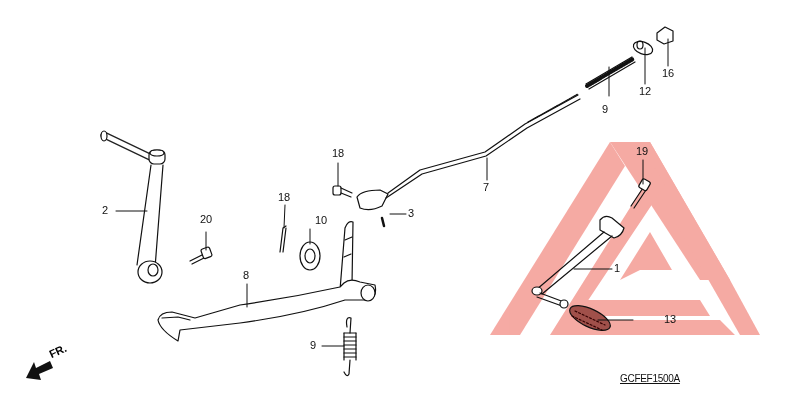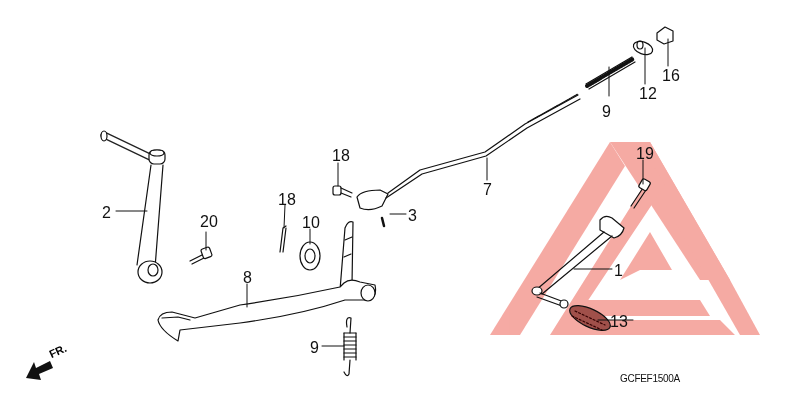--- a/index.html
+++ b/index.html
@@ -1,21 +1,21 @@
 <!DOCTYPE html>
 <html><head>
 <meta charset="utf-8">
 <style>
   html, body { margin: 0; padding: 0; background: #ffffff; }
   .canvas { position: relative; width: 800px; height: 400px; overflow: hidden; background: #ffffff; font-family: "Liberation Sans", sans-serif; }
   svg.art { position: absolute; left: 0; top: 0; width: 800px; height: 400px; }
-  .lbl { position: absolute; font-size: 16px; color: #111; line-height: 1; white-space: nowrap; font-family: "Liberation Sans", sans-serif; }
+  .lbl { position: absolute; font-size: 11px; color: #111; line-height: 1; white-space: nowrap; font-family: "Liberation Sans", sans-serif; }
   .wm { position: absolute; left: 472px; top: 318px; font-size: 40px; font-weight: bold; letter-spacing: 1px; line-height: 1; font-family: "Liberation Sans", sans-serif; white-space: nowrap; }
   .wm span { display: inline-block; }
-  .code { position: absolute; left: 620px; top: 373px; font-size: 10px; color: #111; letter-spacing: -0.3px; font-family: "Liberation Sans", sans-serif; }
+  .code { position: absolute; left: 620px; top: 373px; font-size: 10px; color: #111; letter-spacing: -0.3px; font-family: "Liberation Sans", sans-serif; text-decoration: underline; }
   .fr { position: absolute; left: 49px; top: 345px; font-size: 11px; font-weight: bold; transform: rotate(-25deg); font-family: "Liberation Sans", sans-serif; }
 </style>
 </head>
 <body>
 
 <div class="canvas">
 
   <svg class="art" viewBox="0 0 800 400">
 
     <g fill="#f5a19a" opacity="0.9">
@@ -133,30 +133,30 @@
 
       <g>
         <polygon points="26,378 34,362 36,368 50,361 53,368 39,374 41,380" fill="#111" stroke="none"></polygon>
       </g>
     </g>
   </svg>
 
   <div class="lbl" style="left:102px;top:205px">2</div>
   <div class="lbl" style="left:200px;top:214px">20</div>
   <div class="lbl" style="left:278px;top:192px">18</div>
-  <div class="lbl" style="left:302px;top:215px">10</div>
+  <div class="lbl" style="left:315px;top:215px">10</div>
   <div class="lbl" style="left:243px;top:270px">8</div>
   <div class="lbl" style="left:310px;top:340px">9</div>
   <div class="lbl" style="left:332px;top:148px">18</div>
   <div class="lbl" style="left:483px;top:182px">7</div>
   <div class="lbl" style="left:408px;top:208px">3</div>
   <div class="lbl" style="left:602px;top:104px">9</div>
   <div class="lbl" style="left:639px;top:86px">12</div>
   <div class="lbl" style="left:662px;top:68px">16</div>
   <div class="lbl" style="left:636px;top:146px">19</div>
   <div class="lbl" style="left:614px;top:263px">1</div>
-  <div class="lbl" style="left:610px;top:314px">13</div>
+  <div class="lbl" style="left:664px;top:314px">13</div>
 
   <div class="fr">FR.</div>
 
 
   <div class="code">GCFEF1500A</div>
 </div>
 
 </body></html>

